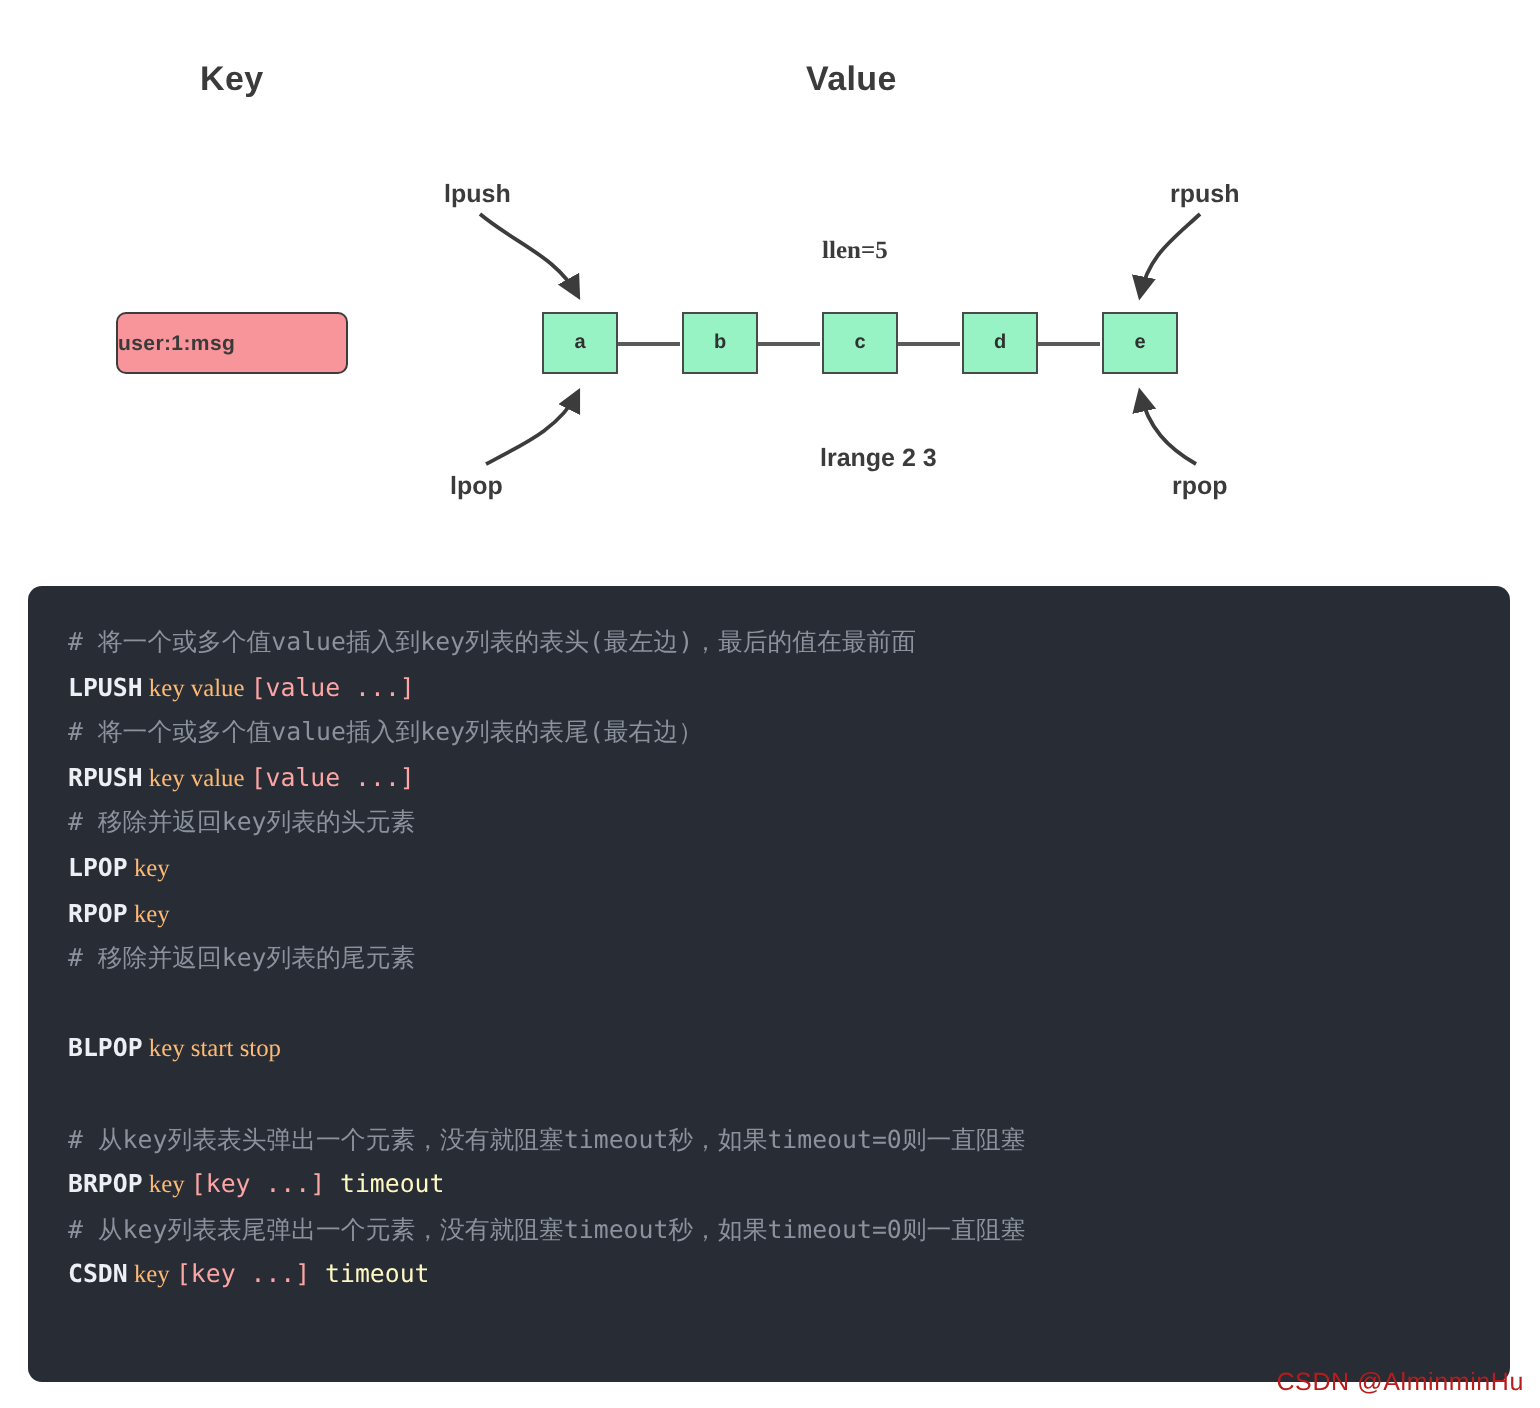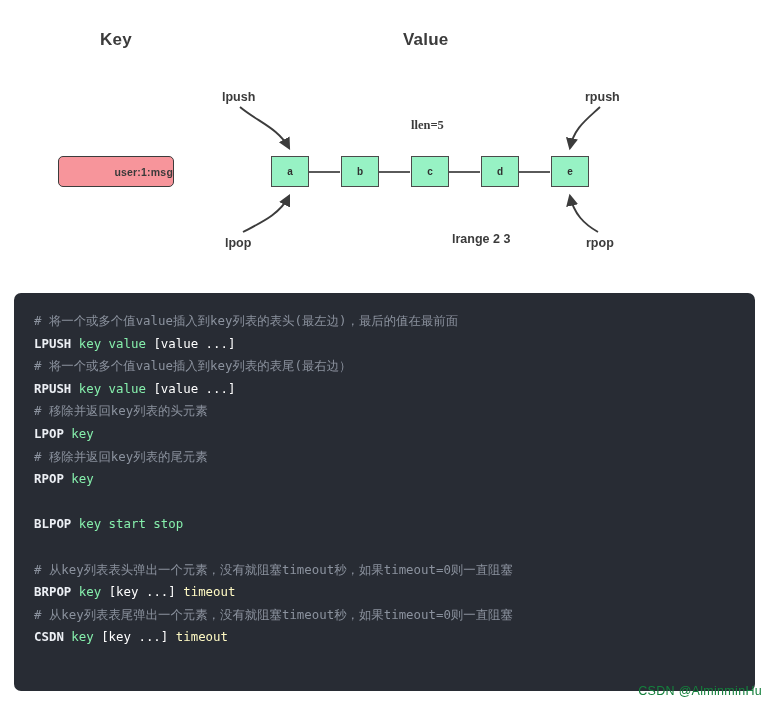--- a/index.html
+++ b/index.html
@@ -39,21 +39,21 @@
     position: absolute;
     left: 58px;
     top: 156px;
     width: 114px;
     height: 29px;
     background: #f7959b;
     border: 1.6px solid #3c3c3c;
     border-radius: 5px;
     display: flex;
     align-items: center;
-    justify-content: flex-end;
+    justify-content: flex-start;
   }
   #key-box .key-text {
     font-size: 10.5px;
     font-weight: bold;
     color: #3a3a3a;
     letter-spacing: 0.2px;
   }
 
   
   .list-node {
@@ -85,21 +85,21 @@
   .annot {
     position: absolute;
     font-size: 12.5px;
     font-weight: bold;
     color: #3b3b3b;
     white-space: nowrap;
   }
   #annot-lpush  { left: 222px; top: 90px; }
   #annot-rpush  { left: 585px; top: 90px; }
   #annot-llen   { left: 411px; top: 118px; font-family: Liberation Serif, serif; }
-  #annot-lrange { left: 452px; top: 222px; margin-top: 10px; }
+  #annot-lrange { left: 410px; top: 222px; }
   #annot-lpop   { left: 225px; top: 236px; }
   #annot-rpop   { left: 586px; top: 236px; }
 
   #diagram-arrows {
     position: absolute;
     left: 0; top: 0;
     width: 770px;
     height: 285px;
     pointer-events: none;
   }
@@ -121,31 +121,31 @@
     font-family: "DejaVu Sans Mono", "Liberation Mono", monospace;
     font-size: 12.4px;
     line-height: 22.6px;
     white-space: pre;
     padding-left: 20px;
     color: #d7dae0;
   }
   .code-line.comment { color: #8b929e; }
   .code-line.blank   { height: 22.6px; }
   .cmd { color: #eceff4; font-weight: bold; }
-  .tok-key   { color: #86efac; }
-  .tok-brkt  { color: #ffffff; }
+  .tok-key   { color: #fdba74; font-family: Liberation Serif, serif; }
+  .tok-brkt  { color: #fca5a5; }
   .tok-time  { color: #fef9c3; }
 
   
   #watermark {
     position: absolute;
     right: 8px;
     bottom: 6px;
     font-size: 12.5px;
-    color: #15803d;
+    color: #b91c1c;
     font-family: "Liberation Sans", sans-serif;
     letter-spacing: 0.3px;
     white-space: nowrap;
   }
 </style>
 </head>
 <body>
 
 <div id="diagram-area">
 
@@ -203,22 +203,22 @@
 </div>
 
 <div id="code-block">
   <div id="code-lines">
       <div class="code-line comment"># 将一个或多个值value插入到key列表的表头(最左边)，最后的值在最前面</div>
       <div class="code-line"><span class="cmd">LPUSH</span><span class="tok-key"> key value </span><span class="tok-brkt">[value ...]</span></div>
       <div class="code-line comment"># 将一个或多个值value插入到key列表的表尾(最右边）</div>
       <div class="code-line"><span class="cmd">RPUSH</span><span class="tok-key"> key value </span><span class="tok-brkt">[value ...]</span></div>
       <div class="code-line comment"># 移除并返回key列表的头元素</div>
       <div class="code-line"><span class="cmd">LPOP</span><span class="tok-key"> key</span></div>
+      <div class="code-line"><span class="cmd">RPOP</span><span class="tok-key"> key</span></div>
       <div class="code-line comment"># 移除并返回key列表的尾元素</div>
-      <div class="code-line"><span class="cmd">RPOP</span><span class="tok-key"> key</span></div>
       <div class="code-line blank">&nbsp;</div>
       <div class="code-line"><span class="cmd">BLPOP</span><span class="tok-key"> key start stop</span></div>
       <div class="code-line blank">&nbsp;</div>
       <div class="code-line comment"># 从key列表表头弹出一个元素，没有就阻塞timeout秒，如果timeout=0则一直阻塞</div>
       <div class="code-line"><span class="cmd">BRPOP</span><span class="tok-key"> key </span><span class="tok-brkt">[key ...]</span><span class="tok-time"> timeout</span></div>
       <div class="code-line comment"># 从key列表表尾弹出一个元素，没有就阻塞timeout秒，如果timeout=0则一直阻塞</div>
       <div class="code-line"><span class="cmd">CSDN</span><span class="tok-key"> key </span><span class="tok-brkt">[key ...]</span><span class="tok-time"> timeout</span></div>
     </div>
 </div>
 

